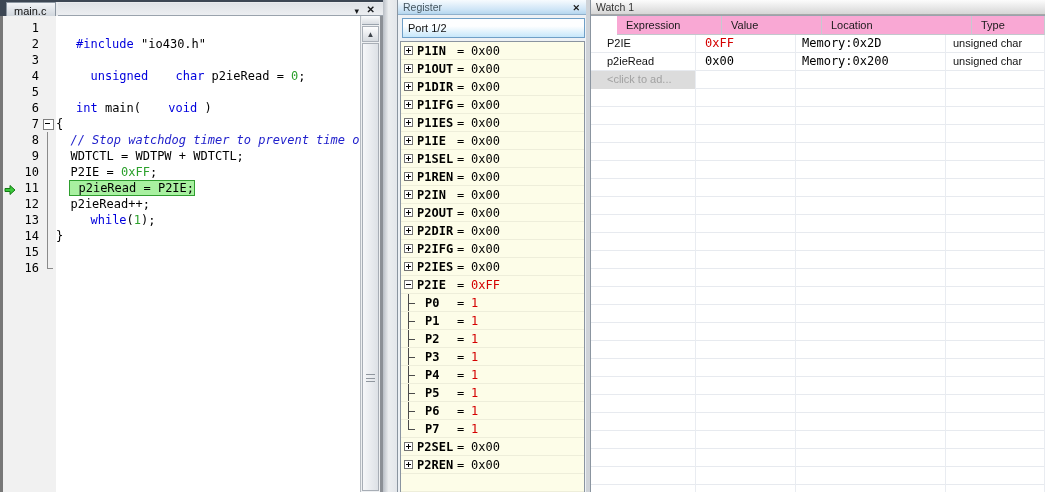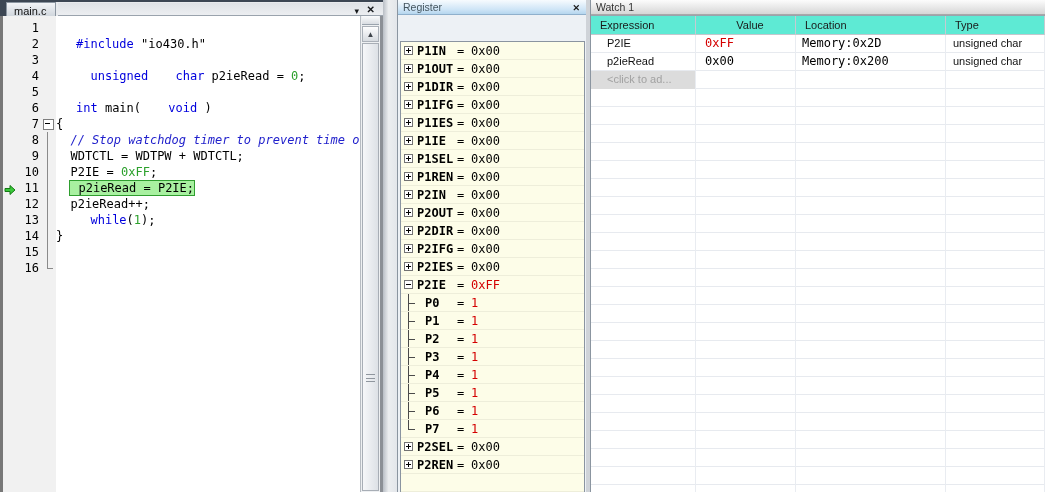--- a/index.html
+++ b/index.html
@@ -89,21 +89,21 @@
   .reg-row.child::after  { content:''; position:absolute; left:7px; top:9px; width:7px; height:1px; background:#4a4a4a; }
   .reg-row.child.last::before { bottom:auto; height:9px; }
   .reg-row.filler { border-bottom:1px solid #eeeeda; }
 
   
   .watch-panel { position:absolute; left:590px; top:0; width:455px; height:492px; background:#fff;
                  border-left:1px solid #8b95a0; }
   .titlebar.watch { background:linear-gradient(#fcfcfc,#d6d6d6); color:#333; border-bottom:1px solid #a8a8a8; }
   .watch-table { position:absolute; left:0; top:15px; right:0; bottom:0; background:#fff;
                  border-top:1px solid #9aa3ad; }
-  .w-header { display:flex; height:19px; background:#5eead4; border-bottom:1px solid #c3c7cd; }
+  .w-header { display:flex; height:19px; background:#f9a8d4; border-bottom:1px solid #c3c7cd;margin-left:26px; }
   .w-hcell { height:19px; font-size:11px; line-height:18px; color:#1a1a1a; padding-left:9px;
              border-right:1px solid #c6cad0; }
   .w-row { display:flex; height:18px; border-bottom:1px solid #e7eaef; }
   .w-cell { height:18px; line-height:17px; border-right:1px solid #e9ecf1; overflow:hidden; white-space:nowrap; }
   .w-cell.expr { padding-left:16px; font-size:11px; color:#111; }
   .w-cell.val  { padding-left:9px;  font:12px/17px "DejaVu Sans Mono", monospace; color:#000; }
   .w-cell.val.red { color:#d40000; }
   .w-cell.loc  { padding-left:6px;  font:12px/17px "DejaVu Sans Mono", monospace; color:#000; }
   .w-cell.typ  { padding-left:7px;  font-size:11px; color:#111; }
   .w-cell.addcell { background:#dcdcdc; color:#a2a2a2; font-size:11px; padding-left:16px; }
@@ -223,20 +223,25 @@
     </div>
   </div>
 
   <div class="vsplit"></div>
 
   <div class="register-panel">
     <div class="titlebar reg">
       <span>Register</span>
       <span class="close">✕</span>
     </div>
+    <div class="combo-zone">
+      <div class="combo">
+        <span>Port 1/2</span>
+      </div>
+    </div>
     <div class="reg-list" id="reg-list">
         <div class="reg-row">
           <span class="expbox plus"></span>
           <span class="reg-name">P1IN</span>
           <span class="reg-eq">=</span>
           <span class="reg-val">0x00</span>
         </div>
         <div class="reg-row">
           <span class="expbox plus"></span>
           <span class="reg-name">P1OUT</span>
@@ -371,21 +376,21 @@
       </div>
   </div>
 
   <div class="watch-panel">
     <div class="titlebar watch">
       <span>Watch 1</span>
     </div>
     <div class="watch-table">
       <div class="w-header" id="w-header">
           <div class="w-hcell" style="width: 105px;">Expression</div>
-          <div class="w-hcell" style="width: 100px; text-align: center;">Value</div>
+          <div class="w-hcell" style="width: 100px;">Value</div>
           <div class="w-hcell" style="width: 150px;">Location</div>
           <div class="w-hcell" style="flex: 1 1 0%;">Type</div>
         </div>
       <div class="w-body" id="w-body">
           <div class="w-row">
             <div class="w-cell expr" style="width: 105px;">P2IE</div>
             <div class="w-cell val red" style="width: 100px;">0xFF</div>
             <div class="w-cell loc" style="width: 150px;">Memory:0x2D</div>
             <div class="w-cell typ" style="flex: 1 1 0%;">unsigned char</div>
           </div>

